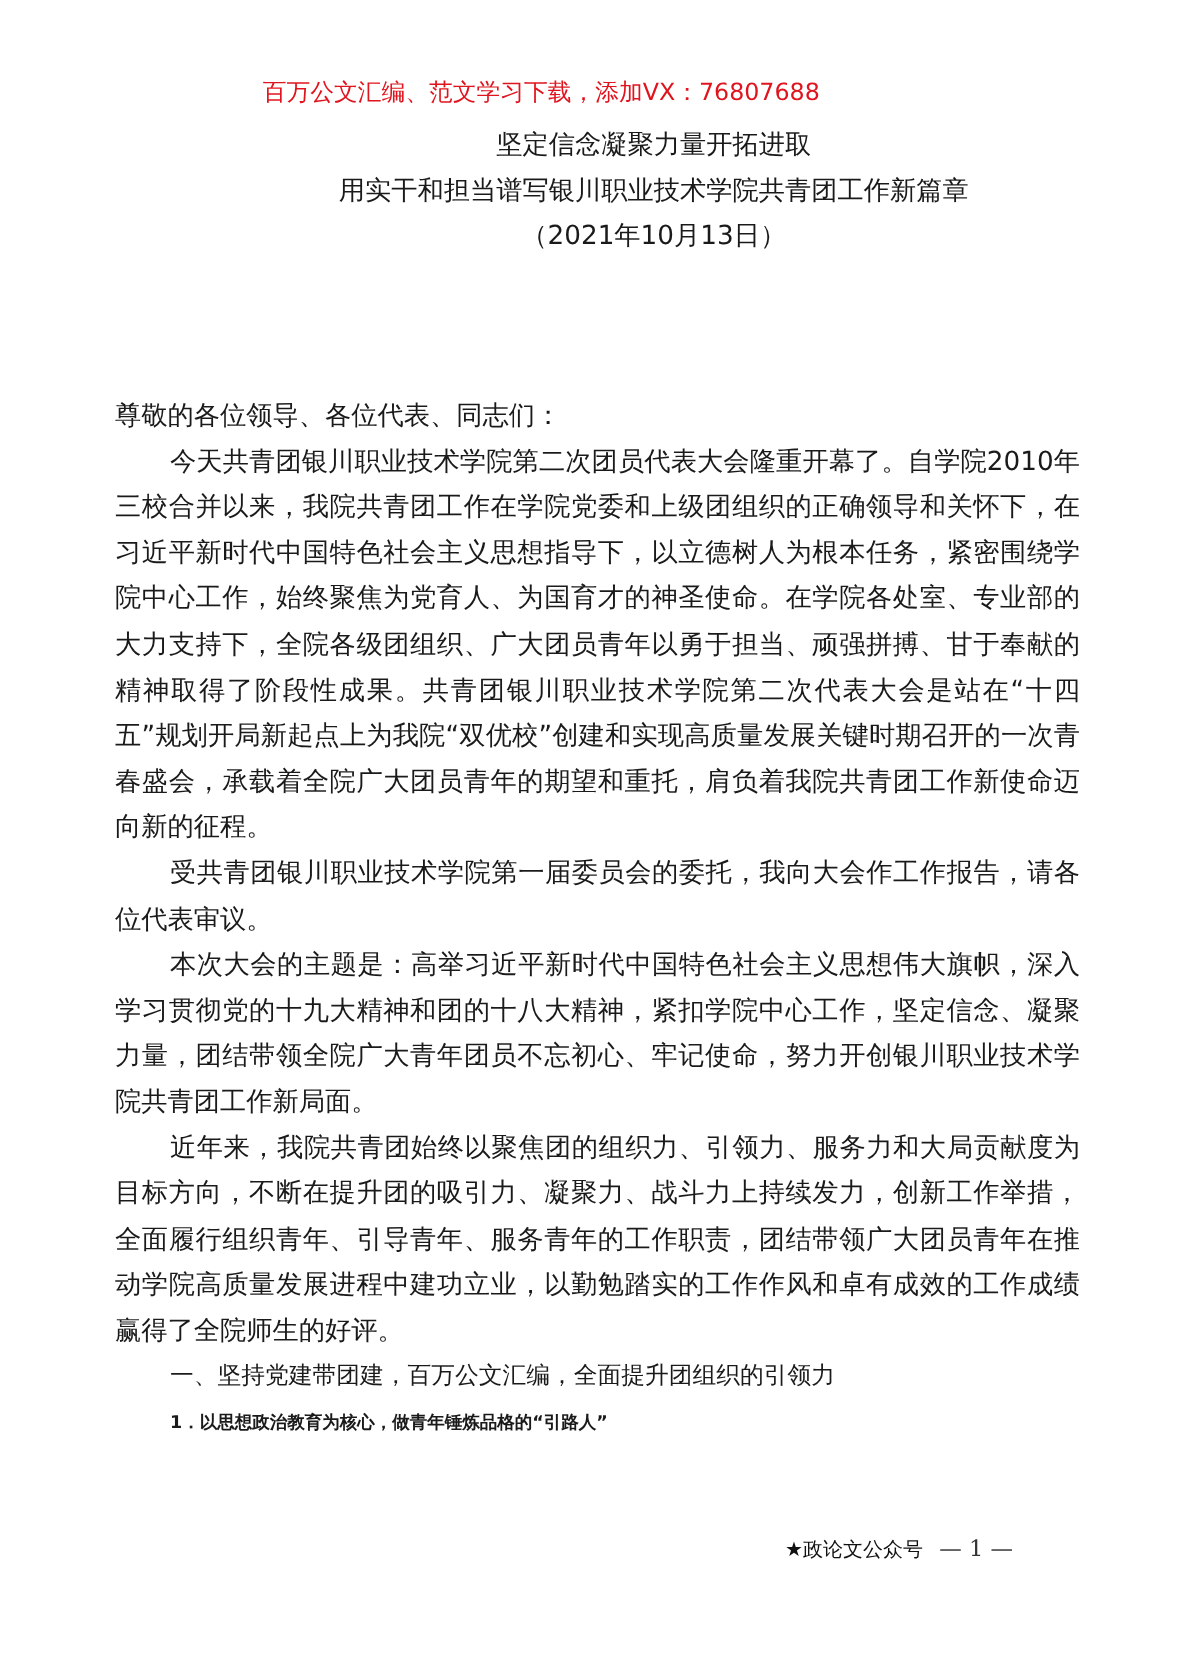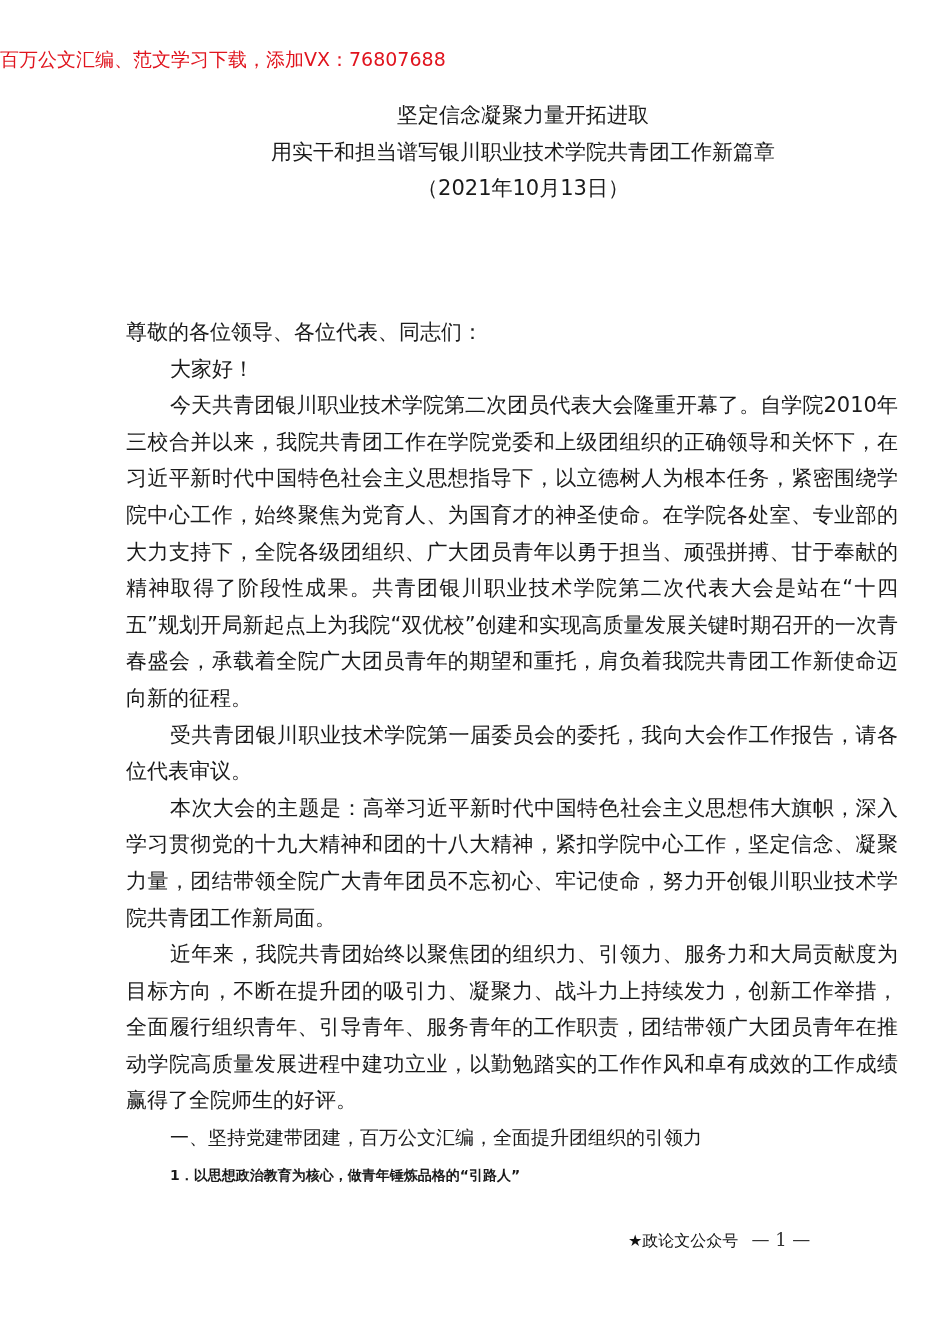--- a/index.html
+++ b/index.html
@@ -2,31 +2,31 @@
 <html><head>
   <meta charset="utf-8">
   <style>
     html, body { margin: 0; padding: 0; background: #ffffff; }
     body {
       width: 950px; height: 1344px; position: relative; overflow: hidden;
       font-family: "DejaVu Sans", "Liberation Sans", sans-serif;
       color: #1a1a1a;
     }
     .watermark {
-      position: absolute; top: 46px; left: 0; width: 866px; text-align: left;
+      position: absolute; top: 61px; left: 0; width: 866px; text-align: center;
       color: #e0141e; font-size: 19px; line-height: 26px; letter-spacing: 0px;
     }
     .title-block {
       position: absolute; top: 97px; left: 0; width: 950px; text-align: center;
       font-size: 21px; line-height: 36.5px; padding-left: 48px;
     }
     .title-block div { white-space: nowrap; }
     .body-text {
       position: absolute; top: 314px; left: 92px; width: 772px;
-      font-size: 21px; line-height: 36.6px; text-align: justify; margin-left: 34px;
+      font-size: 21px; line-height: 36.6px; text-align: justify;
     }
     .body-text p { margin: 0; }
     .indent { text-indent: 44px; }
     .heading1 { text-indent: 44px; font-size: 19px; line-height: 36.6px; }
     .heading2 { text-indent: 44px; font-weight: bold; font-size: 14px; line-height: 38px; }
     .footer {
       position: absolute; top: 1228px; left: 628px; font-size: 16px;
       line-height: 24px; white-space: nowrap; color: #111;
     }
     .footer .pg {
@@ -40,21 +40,20 @@
 <div class="watermark">百万公文汇编、范文学习下载，添加VX：76807688</div>
 
 <div class="title-block">
   <div>坚定信念凝聚力量开拓进取</div>
   <div>用实干和担当谱写银川职业技术学院共青团工作新篇章</div>
   <div>（2021年10月13日）</div>
 </div>
 
 <div class="body-text">
   <p>尊敬的各位领导、各位代表、同志们：</p>
-  <p class="indent">大家好！</p>
   <p class="indent">今天共青团银川职业技术学院第二次团员代表大会隆重开幕了。自学院2010年三校合并以来，我院共青团工作在学院党委和上级团组织的正确领导和关怀下，在习近平新时代中国特色社会主义思想指导下，以立德树人为根本任务，紧密围绕学院中心工作，始终聚焦为党育人、为国育才的神圣使命。在学院各处室、专业部的大力支持下，全院各级团组织、广大团员青年以勇于担当、顽强拼搏、甘于奉献的精神取得了阶段性成果。共青团银川职业技术学院第二次代表大会是站在“十四五”规划开局新起点上为我院“双优校”创建和实现高质量发展关键时期召开的一次青春盛会，承载着全院广大团员青年的期望和重托，肩负着我院共青团工作新使命迈向新的征程。</p>
   <p class="indent">受共青团银川职业技术学院第一届委员会的委托，我向大会作工作报告，请各位代表审议。</p>
   <p class="indent">本次大会的主题是：高举习近平新时代中国特色社会主义思想伟大旗帜，深入学习贯彻党的十九大精神和团的十八大精神，紧扣学院中心工作，坚定信念、凝聚力量，团结带领全院广大青年团员不忘初心、牢记使命，努力开创银川职业技术学院共青团工作新局面。</p>
   <p class="indent">近年来，我院共青团始终以聚焦团的组织力、引领力、服务力和大局贡献度为目标方向，不断在提升团的吸引力、凝聚力、战斗力上持续发力，创新工作举措，全面履行组织青年、引导青年、服务青年的工作职责，团结带领广大团员青年在推动学院高质量发展进程中建功立业，以勤勉踏实的工作作风和卓有成效的工作成绩赢得了全院师生的好评。</p>
   <p class="heading1">一、坚持党建带团建，百万公文汇编，全面提升团组织的引领力</p>
   <p class="heading2">1．以思想政治教育为核心，做青年锤炼品格的“引路人”</p>
 </div>
 
 <div class="footer">
   <span>★政论文公众号</span>

